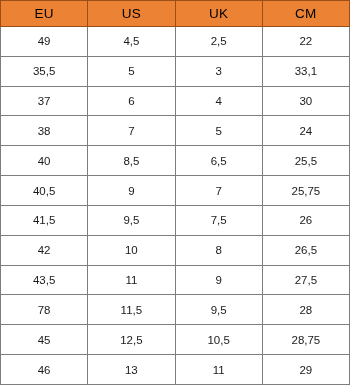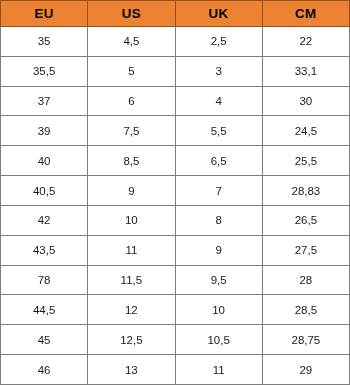--- a/index.html
+++ b/index.html
@@ -22,21 +22,21 @@
     background: #ffffff;
   }
 
   #size-table col {
     width: 25%;
   }
 
   #size-table th {
     background: #EB8234;
     color: #000000;
-    font-weight: bold;
+    font-weight: normal;
     font-size: 13.5px;
     text-align: center;
     height: 25px;
     padding: 0;
     border: 1px solid #9C4E17;
     letter-spacing: 0.3px;
   }
 
   #size-table td {
     color: #1a1a1a;
@@ -63,80 +63,80 @@
   <thead>
     <tr>
       <th>EU</th>
       <th>US</th>
       <th>UK</th>
       <th>CM</th>
     </tr>
   </thead>
   <tbody id="table-body">
       <tr>
-        <td>35</td>
+        <td>49</td>
         <td>4,5</td>
         <td>2,5</td>
         <td>22</td>
       </tr>
       <tr>
         <td>35,5</td>
         <td>5</td>
         <td>3</td>
         <td>33,1</td>
       </tr>
       <tr>
         <td>37</td>
         <td>6</td>
         <td>4</td>
         <td>30</td>
       </tr>
       <tr>
-        <td>39</td>
-        <td>7,5</td>
-        <td>5,5</td>
-        <td>24,5</td>
+        <td>38</td>
+        <td>7</td>
+        <td>5</td>
+        <td>24</td>
       </tr>
       <tr>
         <td>40</td>
         <td>8,5</td>
         <td>6,5</td>
         <td>25,5</td>
       </tr>
       <tr>
         <td>40,5</td>
         <td>9</td>
         <td>7</td>
-        <td>28,83</td>
+        <td>25,75</td>
+      </tr>
+      <tr>
+        <td>41,5</td>
+        <td>9,5</td>
+        <td>7,5</td>
+        <td>26</td>
       </tr>
       <tr>
         <td>42</td>
         <td>10</td>
         <td>8</td>
         <td>26,5</td>
       </tr>
       <tr>
         <td>43,5</td>
         <td>11</td>
         <td>9</td>
         <td>27,5</td>
       </tr>
       <tr>
         <td>78</td>
         <td>11,5</td>
         <td>9,5</td>
         <td>28</td>
       </tr>
       <tr>
-        <td>44,5</td>
-        <td>12</td>
-        <td>10</td>
-        <td>28,5</td>
-      </tr>
-      <tr>
         <td>45</td>
         <td>12,5</td>
         <td>10,5</td>
         <td>28,75</td>
       </tr>
       <tr>
         <td>46</td>
         <td>13</td>
         <td>11</td>
         <td>29</td>

